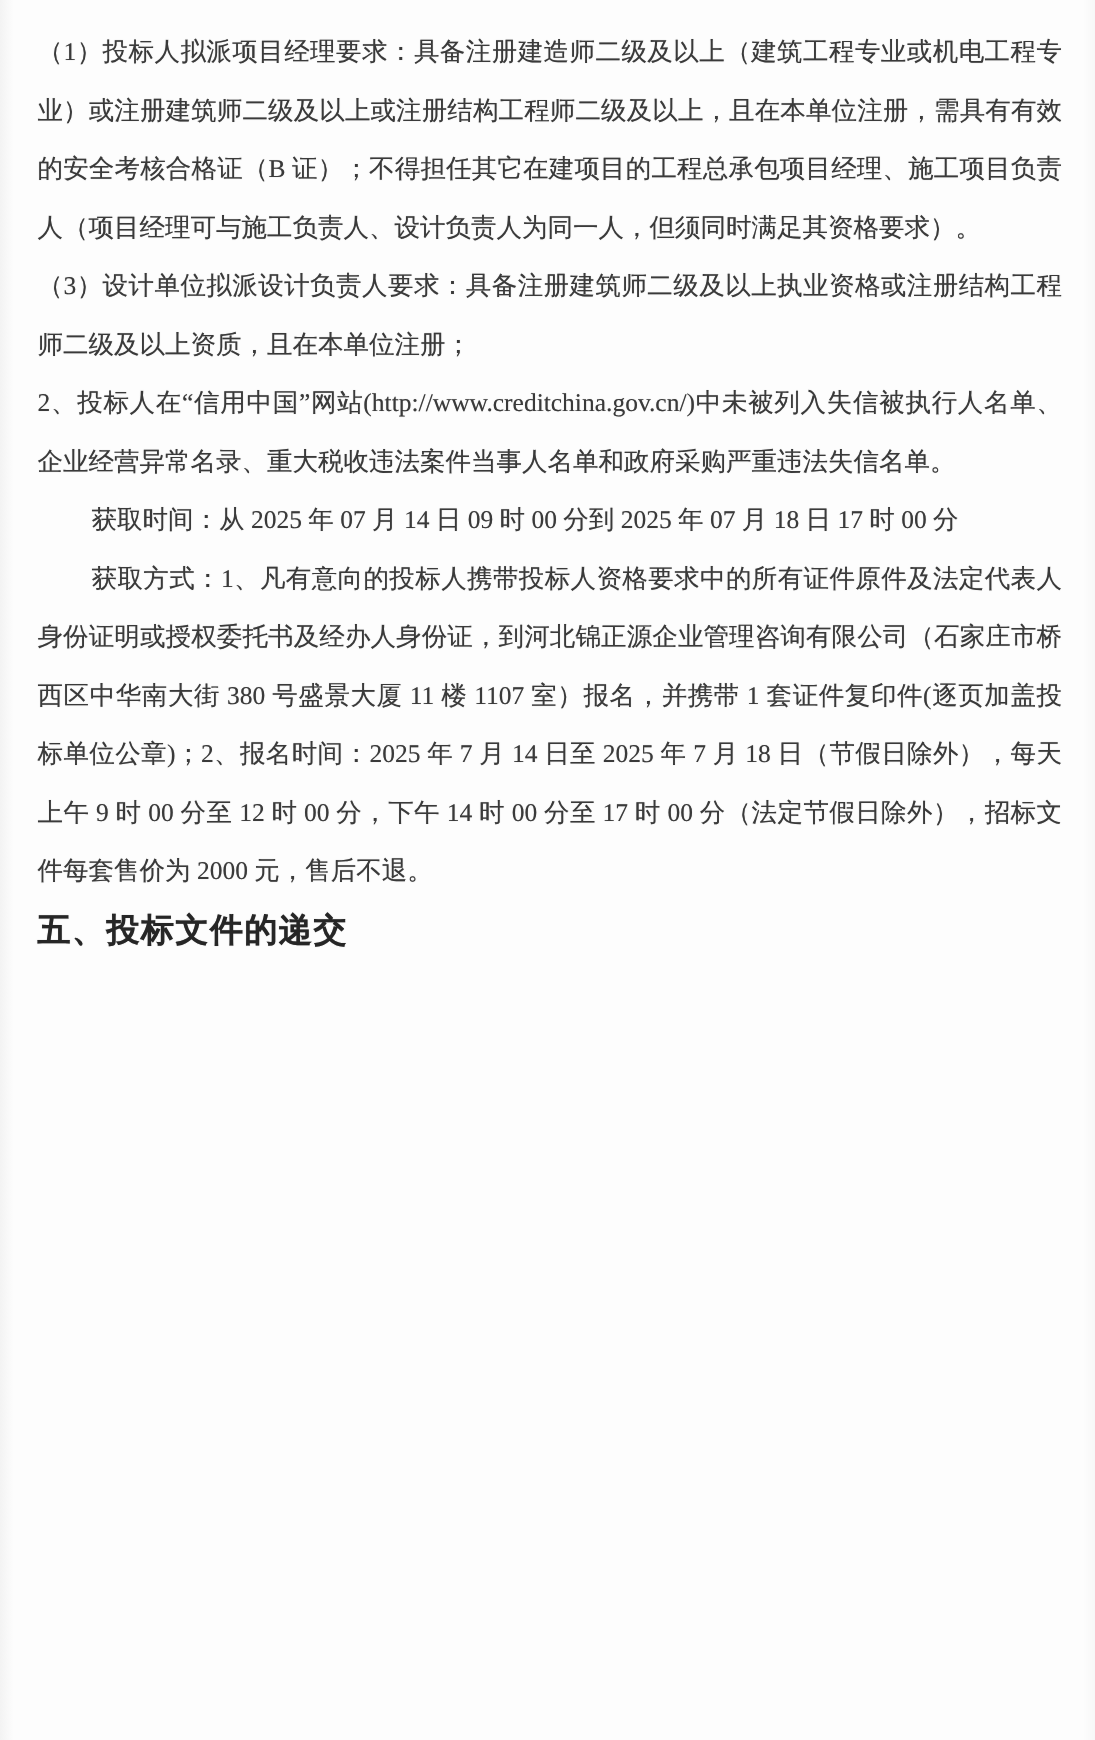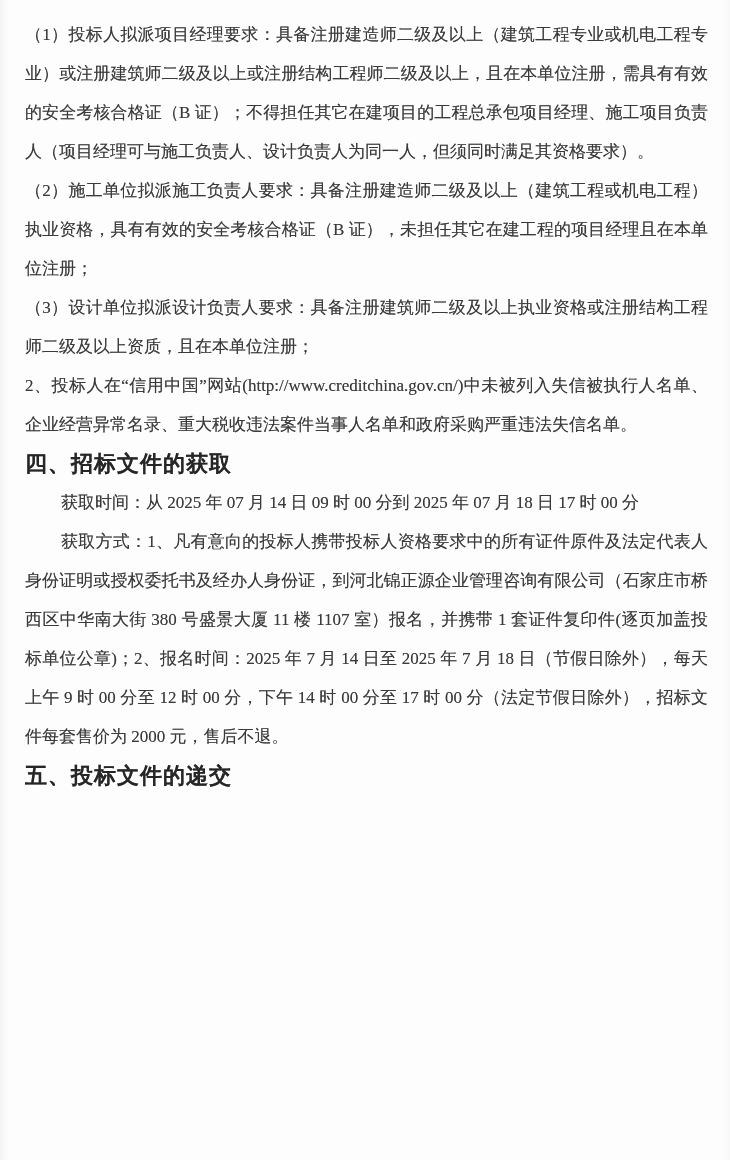--- a/index.html
+++ b/index.html
@@ -47,31 +47,29 @@
     font-style: italic;
   }
 </style>
 </head>
 <body>
 
 <div class="page">
 
   <p class="body-text">（1）投标人拟派项目经理要求：具备注册建造师二级及以上（建筑工程专业或机电工程专业）或注册建筑师二级及以上或注册结构工程师二级及以上，且在本单位注册，需具有有效的安全考核合格证（B 证）；不得担任其它在建项目的工程总承包项目经理、施工项目负责人（项目经理可与施工负责人、设计负责人为同一人，但须同时满足其资格要求）。</p>
 
-  <p class="body-text">（2）施工单位拟派施工负责人要求：具备注册建造师二级及以上（建筑工程或机电工程）执业资格，具有有效的安全考核合格证（B 证），未担任其它在建工程的项目经理且在本单位注册；</p>
 
   <p class="body-text">（3）设计单位拟派设计负责人要求：具备注册建筑师二级及以上执业资格或注册结构工程师二级及以上资质，且在本单位注册；</p>
 
   <p class="body-text">2、投标人在“信用中国”网站(http://www.creditchina.gov.cn/)中未被列入失信被执行人名单、企业经营异常名录、重大税收违法案件当事人名单和政府采购严重违法失信名单。</p>
 
 
 
 
 
-  <h2 class="section-heading">四、招标文件的获取</h2>
 
   <p class="body-text indent">获取时间：从 2025 年 07 月 14 日 09 时 00 分到 2025 年 07 月 18 日 17 时 00 分</p>
 
   <p class="body-text indent">获取方式：1、凡有意向的投标人携带投标人资格要求中的所有证件原件及法定代表人身份证明或授权委托书及经办人身份证，到河北锦正源企业管理咨询有限公司（石家庄市桥西区中华南大街 380 号盛景大厦 11 楼 1107 室）报名，并携带 1 套证件复印件(逐页加盖投标单位公章)；2、报名时间：2025 年 7 月 14 日至 2025 年 7 月 18 日（节假日除外），每天上午 9 时 00 分至 12 时 00 分，下午 14 时 00 分至 17 时 00 分（法定节假日除外），招标文件每套售价为 2000 元，售后不退。</p>
 
   <h2 class="section-heading">五、投标文件的递交</h2>
 
 </div>
 
 </body></html>

